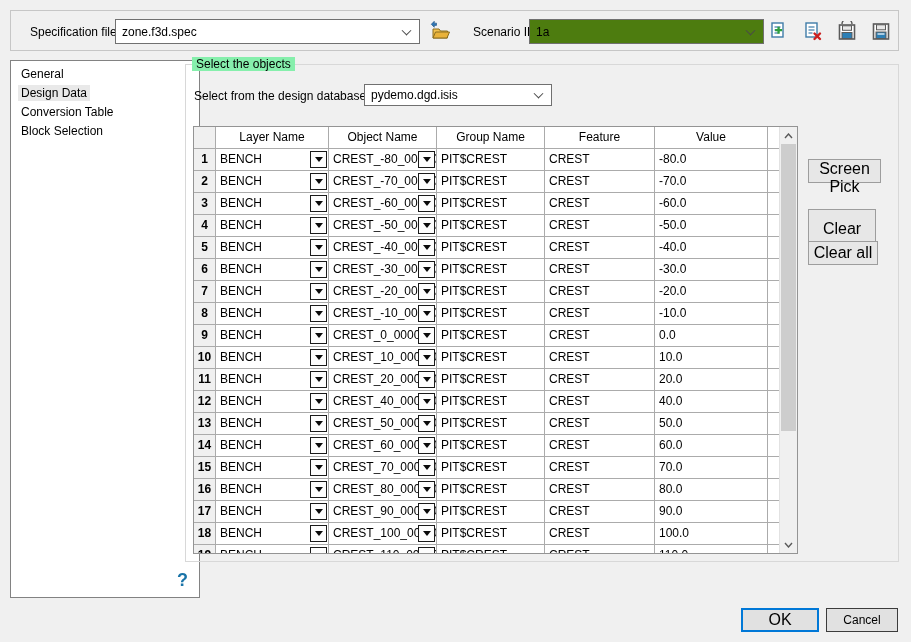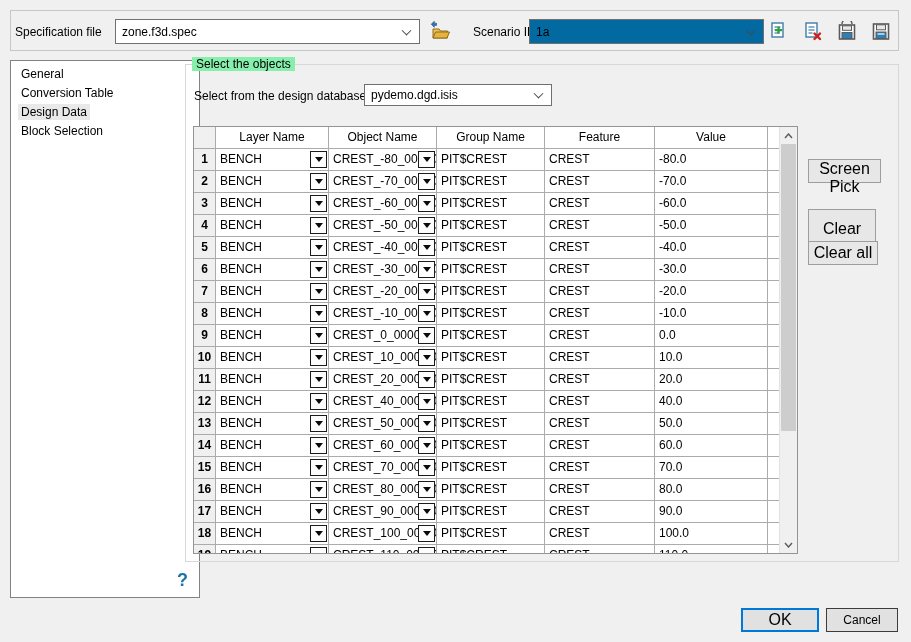--- a/index.html
+++ b/index.html
@@ -9,27 +9,27 @@
     font-size: 12px; color:#000; background:#f0f0f0; position:relative;
     overflow:hidden;
   }
   .abs { position:absolute; }
 
   
   #top-panel { left:10px; top:10px; width:889px; height:41px; border:1px solid #c6c6c6; background:#f0f0f0; }
   .vcenter { display:flex; align-items:center; height:100%; }
   .lbl { white-space:nowrap; }
   .combo { background:#fff; border:1px solid #707070; position:absolute; display:flex; align-items:center; padding-left:6px; }
-  .combo.gray { background:#0369a1; }
+  .combo.gray { background:#4d7c0f; }
   .combo .chev { position:absolute; right:9px; top:50%; width:7px; height:7px;
     border-right:1px solid #4a4a4a; border-bottom:1px solid #4a4a4a;
     transform: translateY(-70%) rotate(45deg); }
   #spec-combo  { left:104px; top:8px; width:305px; height:25px; }
   #scen-combo  { left:518px; top:8px; width:235px; height:25px; }
-  #spec-label  { left:4px; top:0; height:41px; }
+  #spec-label  { left:19px; top:0; height:41px; }
   #scen-label  { left:462px; top:0; height:41px; }
   #browse-btn { left:417px; top:10px; width:23px; height:22px; background:transparent; border:none; cursor:pointer; }
   #scen-icons { left:757px; top:8px; height:25px; display:flex; gap:13px; align-items:center; }
   .tool-btn { width:21px; height:21px; background:transparent; border:none; display:flex; align-items:center; justify-content:center; cursor:pointer; }
 
   
   #sidebar { left:10px; top:60px; width:190px; height:538px; background:#fff; border:1px solid #828282; padding-top:4px; }
   .side-item { height:19px; line-height:19px; padding-left:7px; cursor:default; white-space:nowrap; }
   .side-label { padding:1px 3px; }
   .side-label.sel { background:#e9e9e9; }
@@ -136,22 +136,22 @@
         <rect x="5.5" y="3.8" width="9" height="5" fill="#e8e8e8" stroke="#5a5a5a" stroke-width="1"></rect>
         <rect x="5" y="11" width="10" height="6.5" fill="#2d7fb5" stroke="#5a5a5a" stroke-width="1"></rect>
         <line x1="6.5" y1="13" x2="13.5" y2="13" stroke="#fff" stroke-width="1.2"></line>
       </svg>
     </button>
   </div>
 </div>
 
 <div id="sidebar" class="abs">
     <div class="side-item"><span class="side-label">General</span></div>
+    <div class="side-item"><span class="side-label sel">Design Data</span></div>
     <div class="side-item"><span class="side-label">Conversion Table</span></div>
-    <div class="side-item"><span class="side-label sel">Design Data</span></div>
     <div class="side-item"><span class="side-label">Block Selection</span></div>
   </div>
 
 <div id="groupbox" class="abs">
   <div id="group-legend" class="abs">Select the objects</div>
 
   <div id="db-label" class="abs lbl">Select from the design database</div>
   <div id="db-combo" class="combo">
     <span>pydemo.dgd.isis</span>
     <span class="chev"></span>

